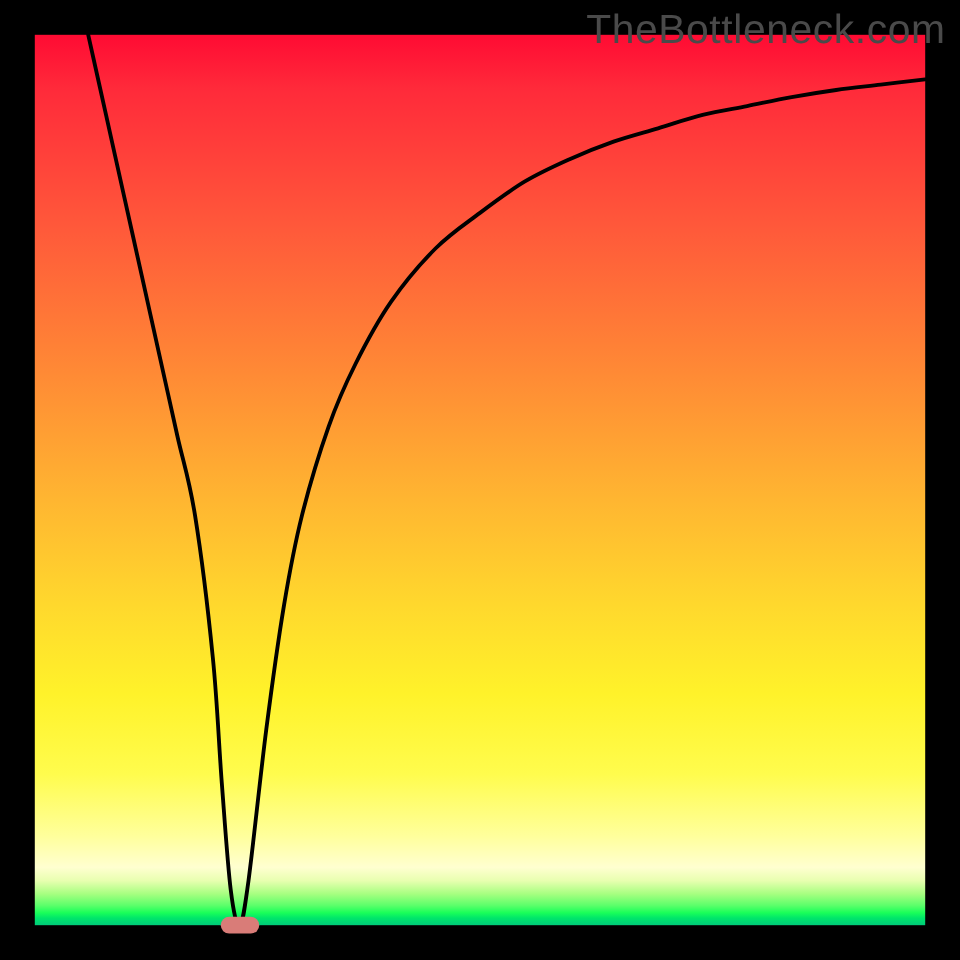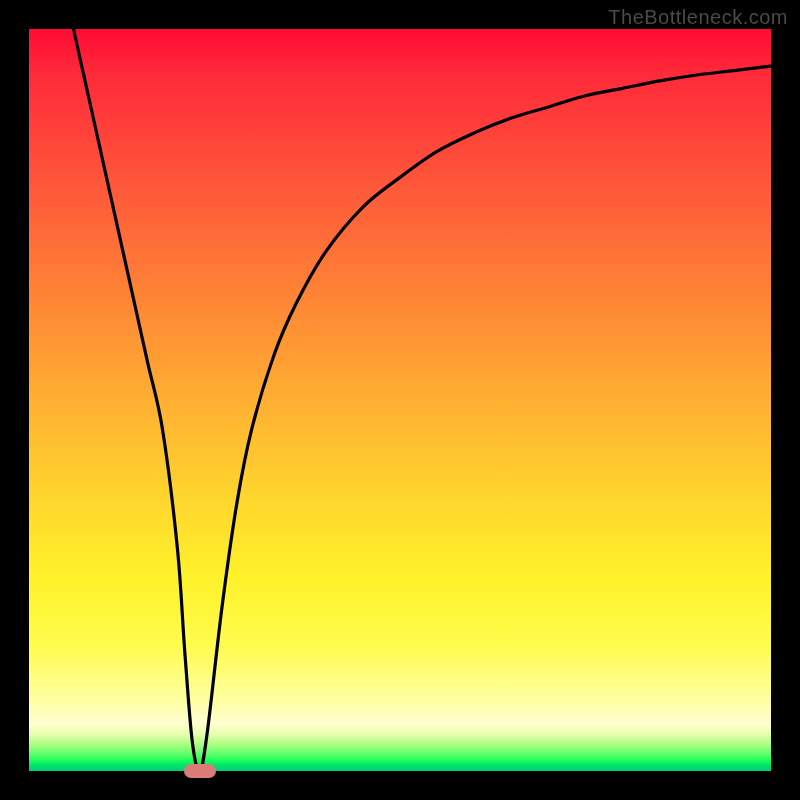--- a/index.html
+++ b/index.html
@@ -41,21 +41,21 @@
       #1aff59 98.6%,
       #00e66a 99.2%,
       #00cc7a 100%
     );
   }
   .watermark {
     position: absolute;
     top: 6px;
     right: 12px;
     color: #4a4a4a;
-    font-size: 20px;
+    font-size: 34px;
     letter-spacing: 0.5px;
     font-weight: 500;
     user-select: none;
   }
   .marker {
     position: absolute;
     width: 32px;
     height: 14px;
     background: #d97c78;
     border-radius: 7px;

